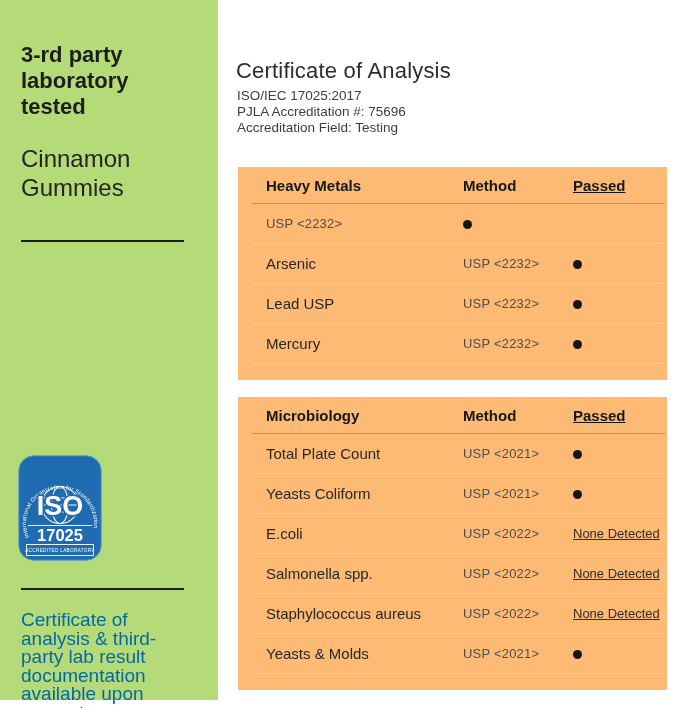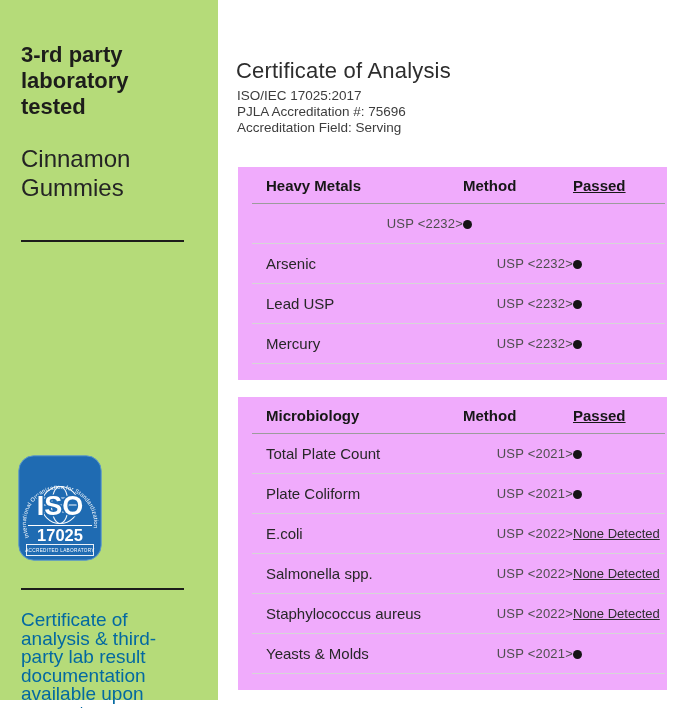--- a/index.html
+++ b/index.html
@@ -42,34 +42,34 @@
   .title {
     position:absolute; left:18px; top:43px;
     font-size:22px; line-height:26px; font-weight:400; color:#2d2d2d; letter-spacing:.2px;
   }
   .accreditation {
     position:absolute; left:19px; top:88px;
     font-size:13.5px; line-height:16px; color:#3d3d3d;
   }
   .coa-table {
     position:absolute; left:20px; width:429px;
-    background:#f0abfc; padding-bottom:16px;
+    background:#fdba74; padding-bottom:16px;
   }
   .coa-table.t0 { top:167px; }
   .coa-table.t1 { top:397px; }
   .thead, .trow {
     margin:0 2px 0 14px; padding-left:14px;
     display:grid; grid-template-columns:197px 110px 1fr; align-items:center;
   }
   .thead { height:36px; border-bottom:1px solid #9c9c9c; }
   .trow  { height:39px; border-bottom:1px solid #d6d6d6; }
   .th { font-size:15px; font-weight:700; color:#171717; }
   .th.passed, .c.passed { text-align:left;text-decoration:underline; }
   .c.name   { font-size:15px; color:#272727; }
-  .c.method { font-size:13px; color:#4e4e4e; letter-spacing:.2px;text-align:right; }
+  .c.method { font-size:13px; color:#4e4e4e; letter-spacing:.2px; }
   .c.result { font-size:13px; color:#2e2e2e; }
   .dot {
     display:inline-block; width:9px; height:9px; border-radius:50%;
     background:var(--dot,#141414); vertical-align:middle;
   }
 </style>
 </head>
 <body>
 
 <div class="page">
@@ -103,21 +103,21 @@
 
     <div class="sb-divider2"></div>
     <div class="sb-footnote">Certificate of analysis &amp; third-party lab result documentation available upon request.</div>
   </aside>
 
   <main class="main">
     <h1 class="title">Certificate of Analysis</h1>
     <div class="accreditation">
       <div>ISO/IEC 17025:2017</div>
       <div>PJLA Accreditation #: 75696</div>
-      <div>Accreditation Field: Serving</div>
+      <div>Accreditation Field: Testing</div>
     </div>
 
     <section class="coa-table t0">
       <div class="thead">
         <span class="th">Heavy Metals</span>
         <span class="th">Method</span>
         <span class="th passed">Passed</span>
       </div>
       <div class="tbody">
           <div class="trow">
@@ -148,21 +148,21 @@
         <span class="th">Method</span>
         <span class="th passed">Passed</span>
       </div>
       <div class="tbody">
           <div class="trow">
             <span class="c name">Total Plate Count</span>
             <span class="c method">USP &lt;2021&gt;</span>
             <span class="c passed "><span class="dot"></span></span>
           </div>
           <div class="trow">
-            <span class="c name">Plate Coliform</span>
+            <span class="c name">Yeasts Coliform</span>
             <span class="c method">USP &lt;2021&gt;</span>
             <span class="c passed "><span class="dot"></span></span>
           </div>
           <div class="trow">
             <span class="c name">E.coli</span>
             <span class="c method">USP &lt;2022&gt;</span>
             <span class="c passed result">None Detected</span>
           </div>
           <div class="trow">
             <span class="c name">Salmonella spp.</span>

